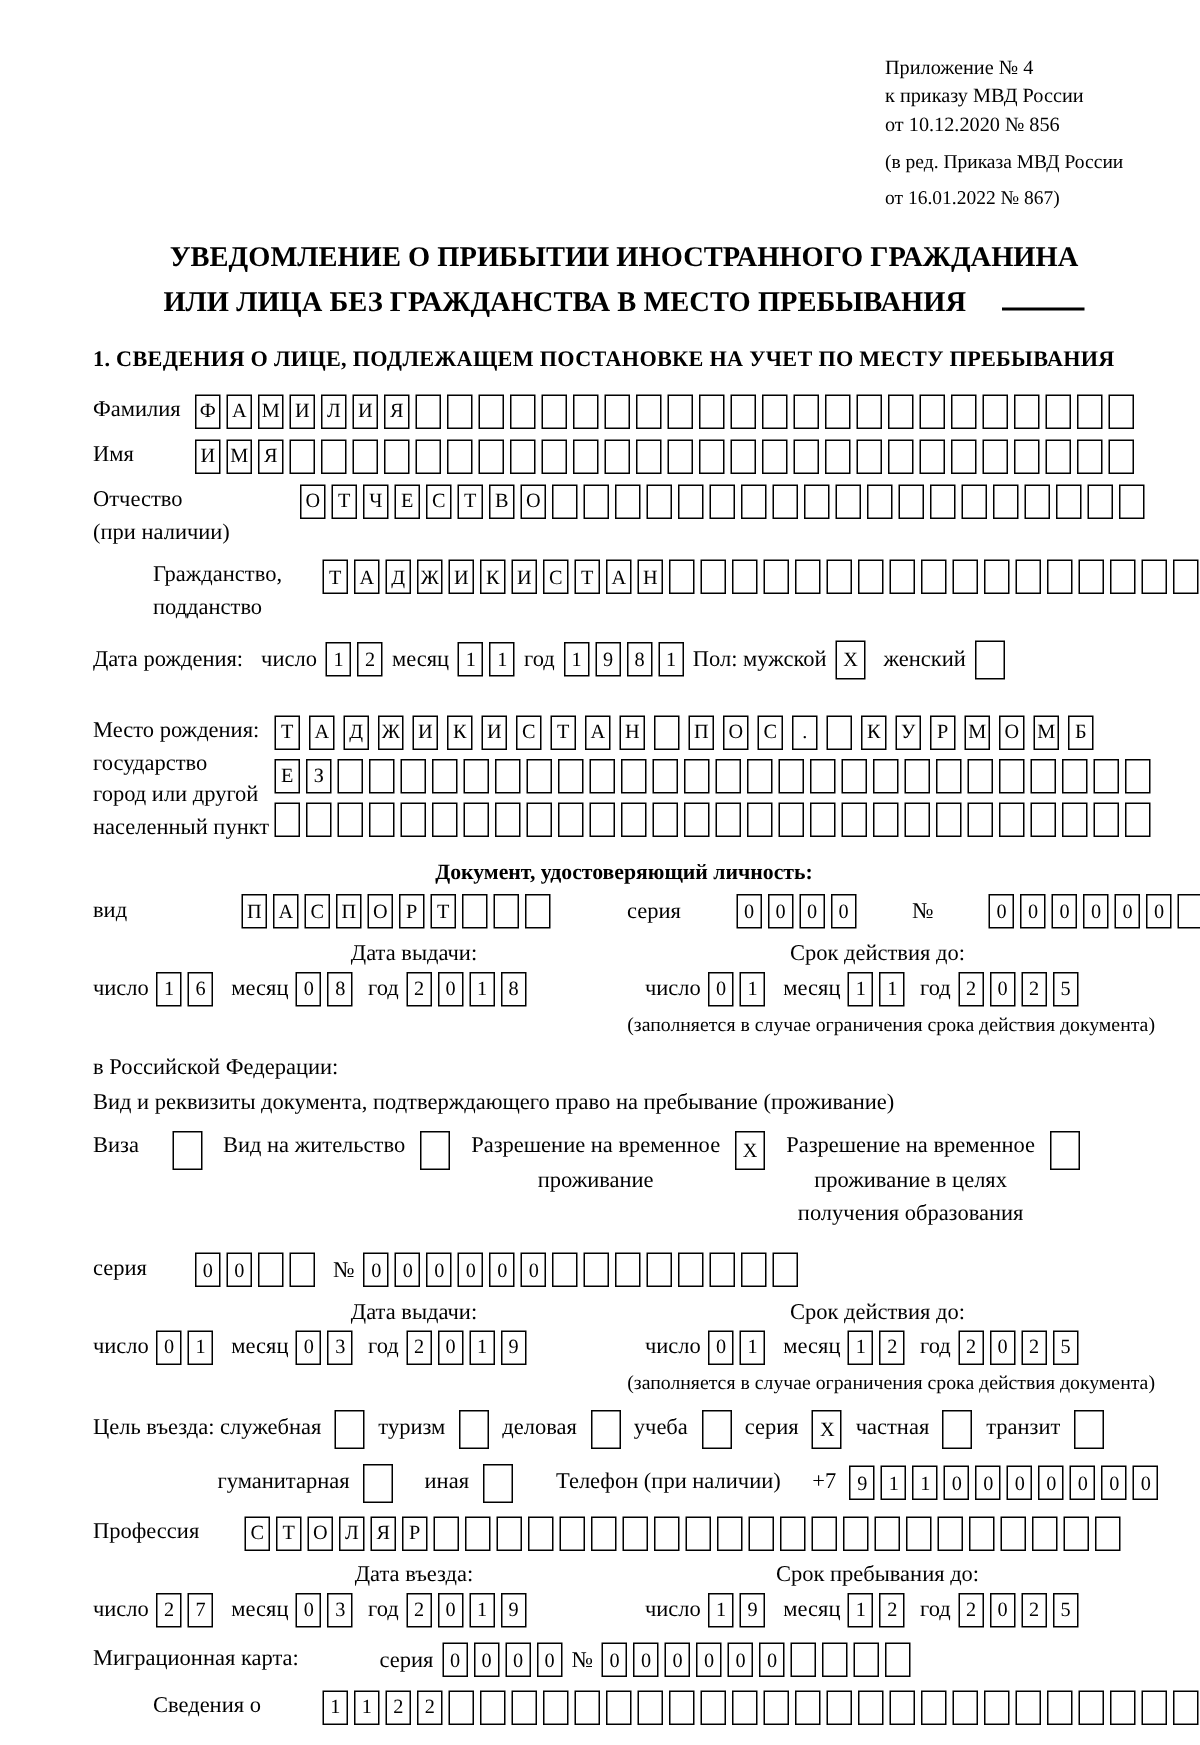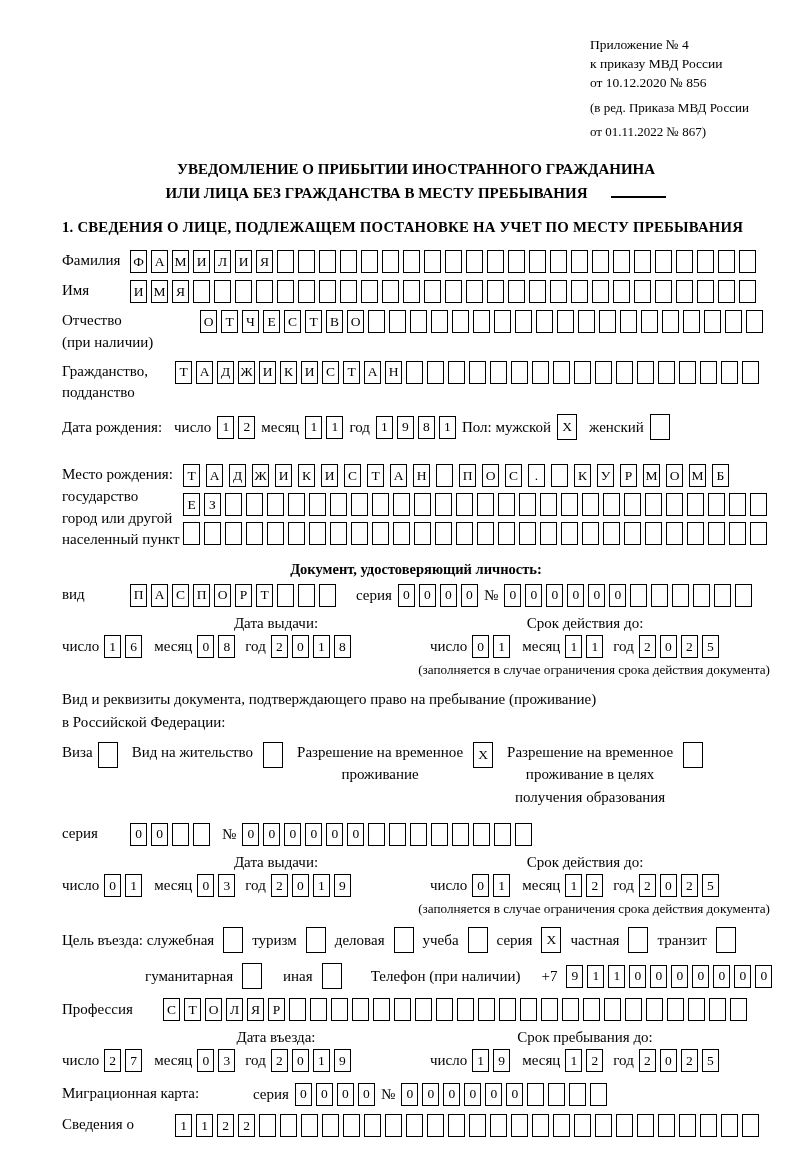--- a/index.html
+++ b/index.html
@@ -6,34 +6,34 @@
   body{width:800px;height:1163px;overflow:hidden;color:#000;
        font-family:"Liberation Serif","DejaVu Serif",serif;font-size:15px;}
   .page{padding:36px 30px 0 62px;box-sizing:border-box;}
 
   
   .head-note{margin-left:528px;width:210px;font-size:13.5px;line-height:1.4;}
   .head-note .sub{margin-top:6px;font-size:13px;}
   .forma{text-align:right;font-weight:bold;font-size:15px;margin-top:16px;letter-spacing:.5px;}
 
   
-  .title{text-align:center;font-weight:bold;font-size:15px;line-height:1.6;margin-top:16px;}
+  .title{text-align:center;font-weight:bold;font-size:19px;line-height:1.6;margin-top:16px;}
   .blank-line{display:inline-block;width:55px;border-bottom:2px solid #000;margin-left:24px;}
   .section-heading{font-weight:bold;font-size:14.8px;margin-top:14px;letter-spacing:.2px;}
 
   
   .frow{display:flex;align-items:flex-start;margin-top:7px;}
   .flabel{line-height:1.45;flex-shrink:0;}
   .boxes{display:flex;gap:4px;flex-wrap:nowrap;align-items:center;}
   .boxes.spread{gap:6px;}
   .cell{width:15px;height:21px;border:1.5px solid #000;display:inline-flex;
         align-items:center;justify-content:center;font-size:13.5px;flex-shrink:0;
         font-family:"Liberation Serif","DejaVu Serif",serif;}
   .cb{width:18px;height:24px;}
-  .w68{width:68px;}  .w138{width:138px;} .w113{width:113px;} .w121{width:121px;}
+  .w68{width:68px;}  .w138{width:138px;} .w113{width:113px;margin-left:40px;} .w121{width:121px;}
   .w101{width:101px;} .w191{width:191px;}
   .inline-label{margin:0 6px;white-space:nowrap;line-height:24px;}
   .ml12{margin-left:12px;} .ml20{margin-left:20px;}
 
   .center-bold{text-align:center;font-weight:bold;font-size:14.5px;margin-top:10px;}
 
   
   .dates-head{display:flex;margin-top:8px;}
   .dates-head .dh-left{width:368px;text-align:center;padding-left:60px;box-sizing:border-box;}
   .dates-head .dh-right{width:310px;text-align:center;}
@@ -62,27 +62,27 @@
 </head>
 <body>
 
 <div class="page">
 
   <div class="head-note">
     <div>Приложение № 4</div>
     <div>к приказу МВД России</div>
     <div>от 10.12.2020 № 856</div>
     <div class="sub">(в ред. Приказа МВД России</div>
-    <div class="sub">от 01.11.2022 № 867)</div>
+    <div class="sub">от 16.01.2022 № 867)</div>
   </div>
 
   <div class="title">
     <div>УВЕДОМЛЕНИЕ О ПРИБЫТИИ ИНОСТРАННОГО ГРАЖДАНИНА</div>
     <div>
-      <span>ИЛИ ЛИЦА БЕЗ ГРАЖДАНСТВА В МЕСТУ ПРЕБЫВАНИЯ</span><span class="blank-line"></span>
+      <span>ИЛИ ЛИЦА БЕЗ ГРАЖДАНСТВА В МЕСТО ПРЕБЫВАНИЯ</span><span class="blank-line"></span>
     </div>
   </div>
 
   <div class="section-heading">1. СВЕДЕНИЯ О ЛИЦЕ, ПОДЛЕЖАЩЕМ ПОСТАНОВКЕ НА УЧЕТ ПО МЕСТУ ПРЕБЫВАНИЯ</div>
 
   <div class="frow" style="margin-top:14px;">
     <div class="flabel w68">Фамилия</div>
     <div class="boxes">
         <span class="cell">Ф</span>
         <span class="cell">А</span>
@@ -343,21 +343,21 @@
           <span class="cell"></span>
           <span class="cell"></span>
           <span class="cell"></span>
           <span class="cell"></span>
         </div>
     </div>
   </div>
 
   <div class="center-bold">Документ, удостоверяющий личность:</div>
 
-  <div class="frow" style="align-items:center;margin-top:5px;">
+  <div class="frow" style="align-items:center;margin-top:5px;gap:31px;">
     <span class="flabel w68">вид</span>
     <span class="boxes">
         <span class="cell">П</span>
         <span class="cell">А</span>
         <span class="cell">С</span>
         <span class="cell">П</span>
         <span class="cell">О</span>
         <span class="cell">Р</span>
         <span class="cell">Т</span>
         <span class="cell"></span>
@@ -428,26 +428,26 @@
           <span class="cell">2</span>
           <span class="cell">0</span>
           <span class="cell">2</span>
           <span class="cell">5</span>
         </span>
     </div>
   </div>
   <div class="note-right">(заполняется в случае ограничения срока действия документа)</div>
 
   <div class="para">
+    <div>в Российской Федерации:</div>
     <div>Вид и реквизиты документа, подтверждающего право на пребывание (проживание)</div>
-    <div>в Российской Федерации:</div>
   </div>
 
   <div class="opt-row">
-    <div class="opt" style="gap:5px;">
+    <div class="opt" style="gap:22px;">
       <span class="txt">Виза</span>
       <span class="cell cb"></span>
     </div>
     <div class="opt">
       <span class="txt">Вид на жительство</span>
       <span class="cell cb"></span>
     </div>
     <div class="opt">
       <span class="txt">
         <span>Разрешение на временное</span><br>

